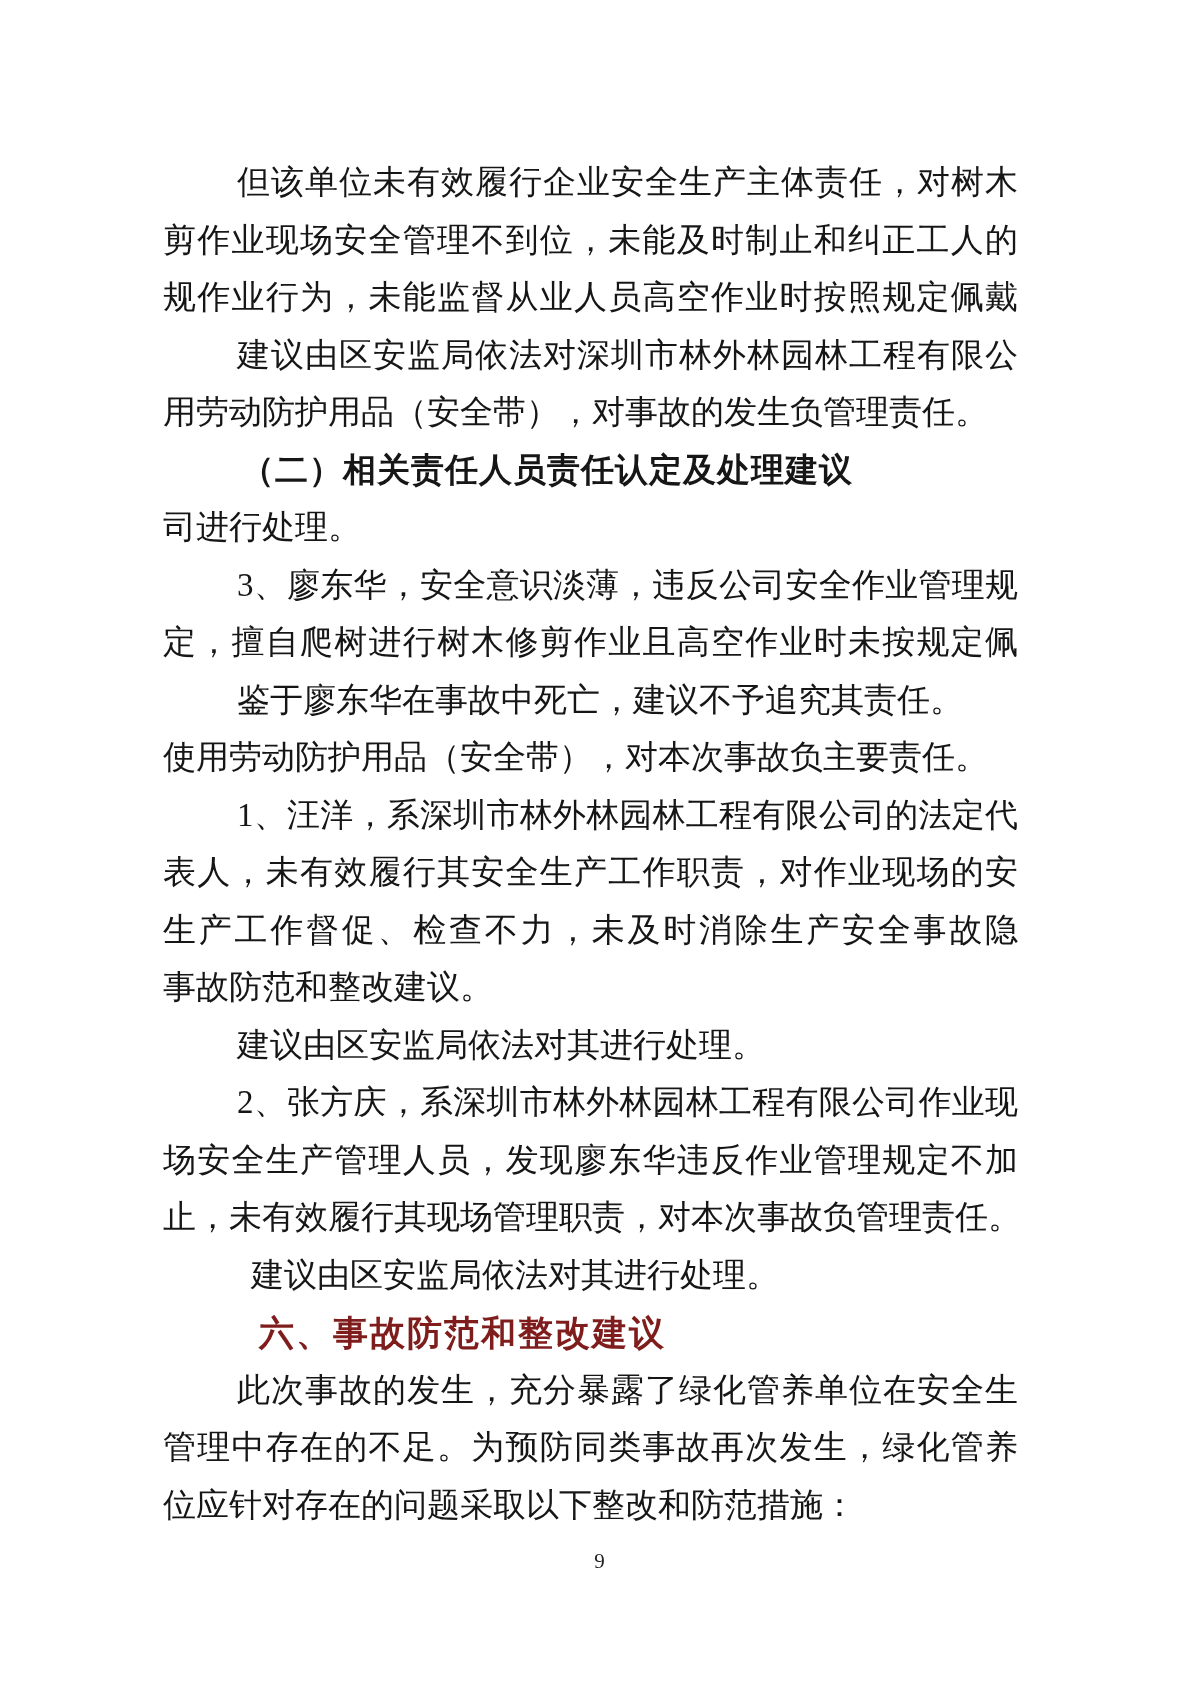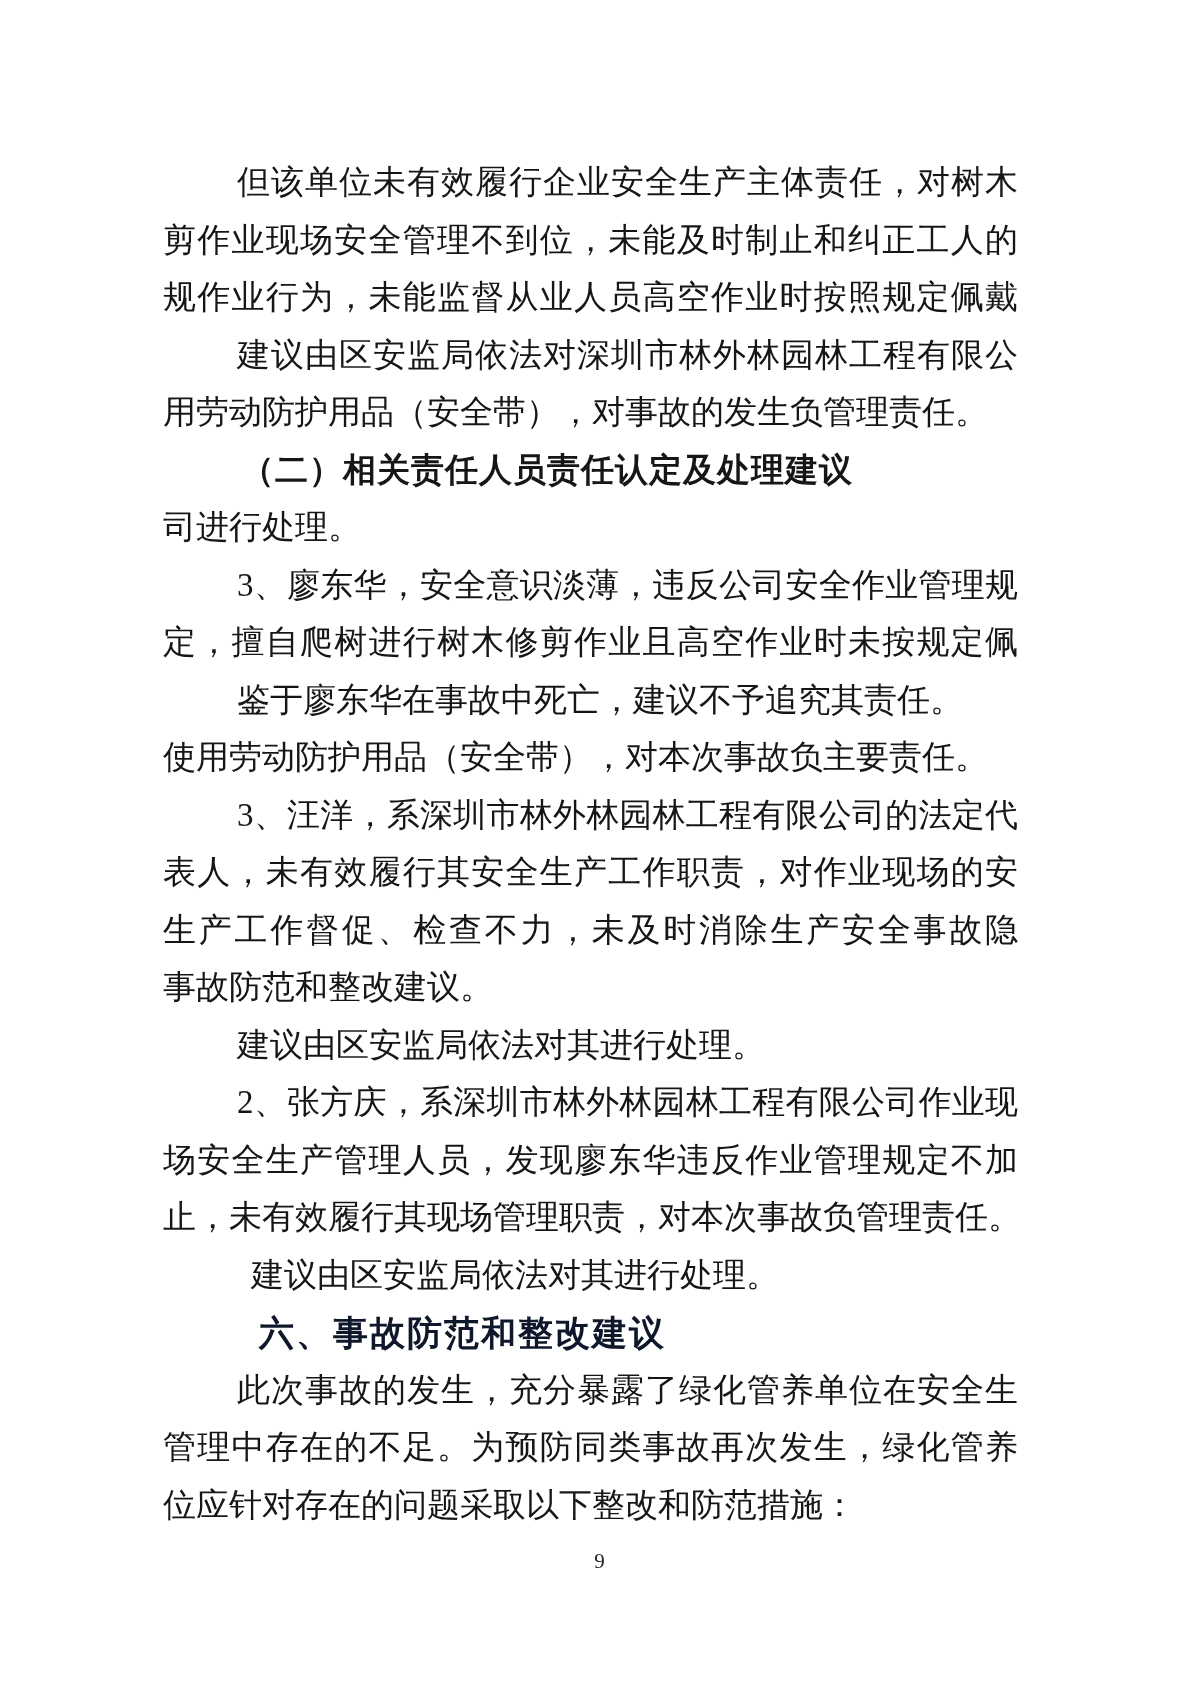--- a/index.html
+++ b/index.html
@@ -44,21 +44,21 @@
     font-weight: bold;
     text-indent: 78px;
     letter-spacing: 1px;
   }
   .line.heading1 {
     font-weight: bold;
     font-family: "Liberation Sans", sans-serif;
     text-indent: 96px;
     font-size: 35px;
     letter-spacing: 2px;
-    color: #0f172a;
+    color: #7f1d1d;
   }
   .page-number {
     position: absolute;
     top: 1546px;
     left: 0;
     width: 100%;
     text-align: center;
     font-size: 21px;
     line-height: 30px;
     color: #222222;
@@ -74,21 +74,21 @@
       <div class="line body fill">剪作业现场安全管理不到位，未能及时制止和纠正工人的违</div>
       <div class="line body fill">规作业行为，未能监督从业人员高空作业时按照规定佩戴使</div>
       <div class="line body indent fill">建议由区安监局依法对深圳市林外林园林工程有限公</div>
       <div class="line body">用劳动防护用品（安全带），对事故的发生负管理责任。</div>
       <div class="line heading2">（二）相关责任人员责任认定及处理建议</div>
       <div class="line body">司进行处理。</div>
       <div class="line body indent fill">3、廖东华，安全意识淡薄，违反公司安全作业管理规</div>
       <div class="line body fill">定，擅自爬树进行树木修剪作业且高空作业时未按规定佩戴</div>
       <div class="line body indent">鉴于廖东华在事故中死亡，建议不予追究其责任。</div>
       <div class="line body">使用劳动防护用品（安全带），对本次事故负主要责任。</div>
-      <div class="line body indent fill">3、汪洋，系深圳市林外林园林工程有限公司的法定代</div>
+      <div class="line body indent fill">1、汪洋，系深圳市林外林园林工程有限公司的法定代</div>
       <div class="line body fill">表人，未有效履行其安全生产工作职责，对作业现场的安全</div>
       <div class="line body fill">生产工作督促、检查不力，未及时消除生产安全事故隐患，</div>
       <div class="line body">事故防范和整改建议。</div>
       <div class="line body indent">建议由区安监局依法对其进行处理。</div>
       <div class="line body indent fill">2、张方庆，系深圳市林外林园林工程有限公司作业现</div>
       <div class="line body fill">场安全生产管理人员，发现廖东华违反作业管理规定不加制</div>
       <div class="line body">止，未有效履行其现场管理职责，对本次事故负管理责任。</div>
       <div class="line body indent-extra">建议由区安监局依法对其进行处理。</div>
       <div class="line heading1">六、事故防范和整改建议</div>
       <div class="line body indent fill">此次事故的发生，充分暴露了绿化管养单位在安全生产</div>

